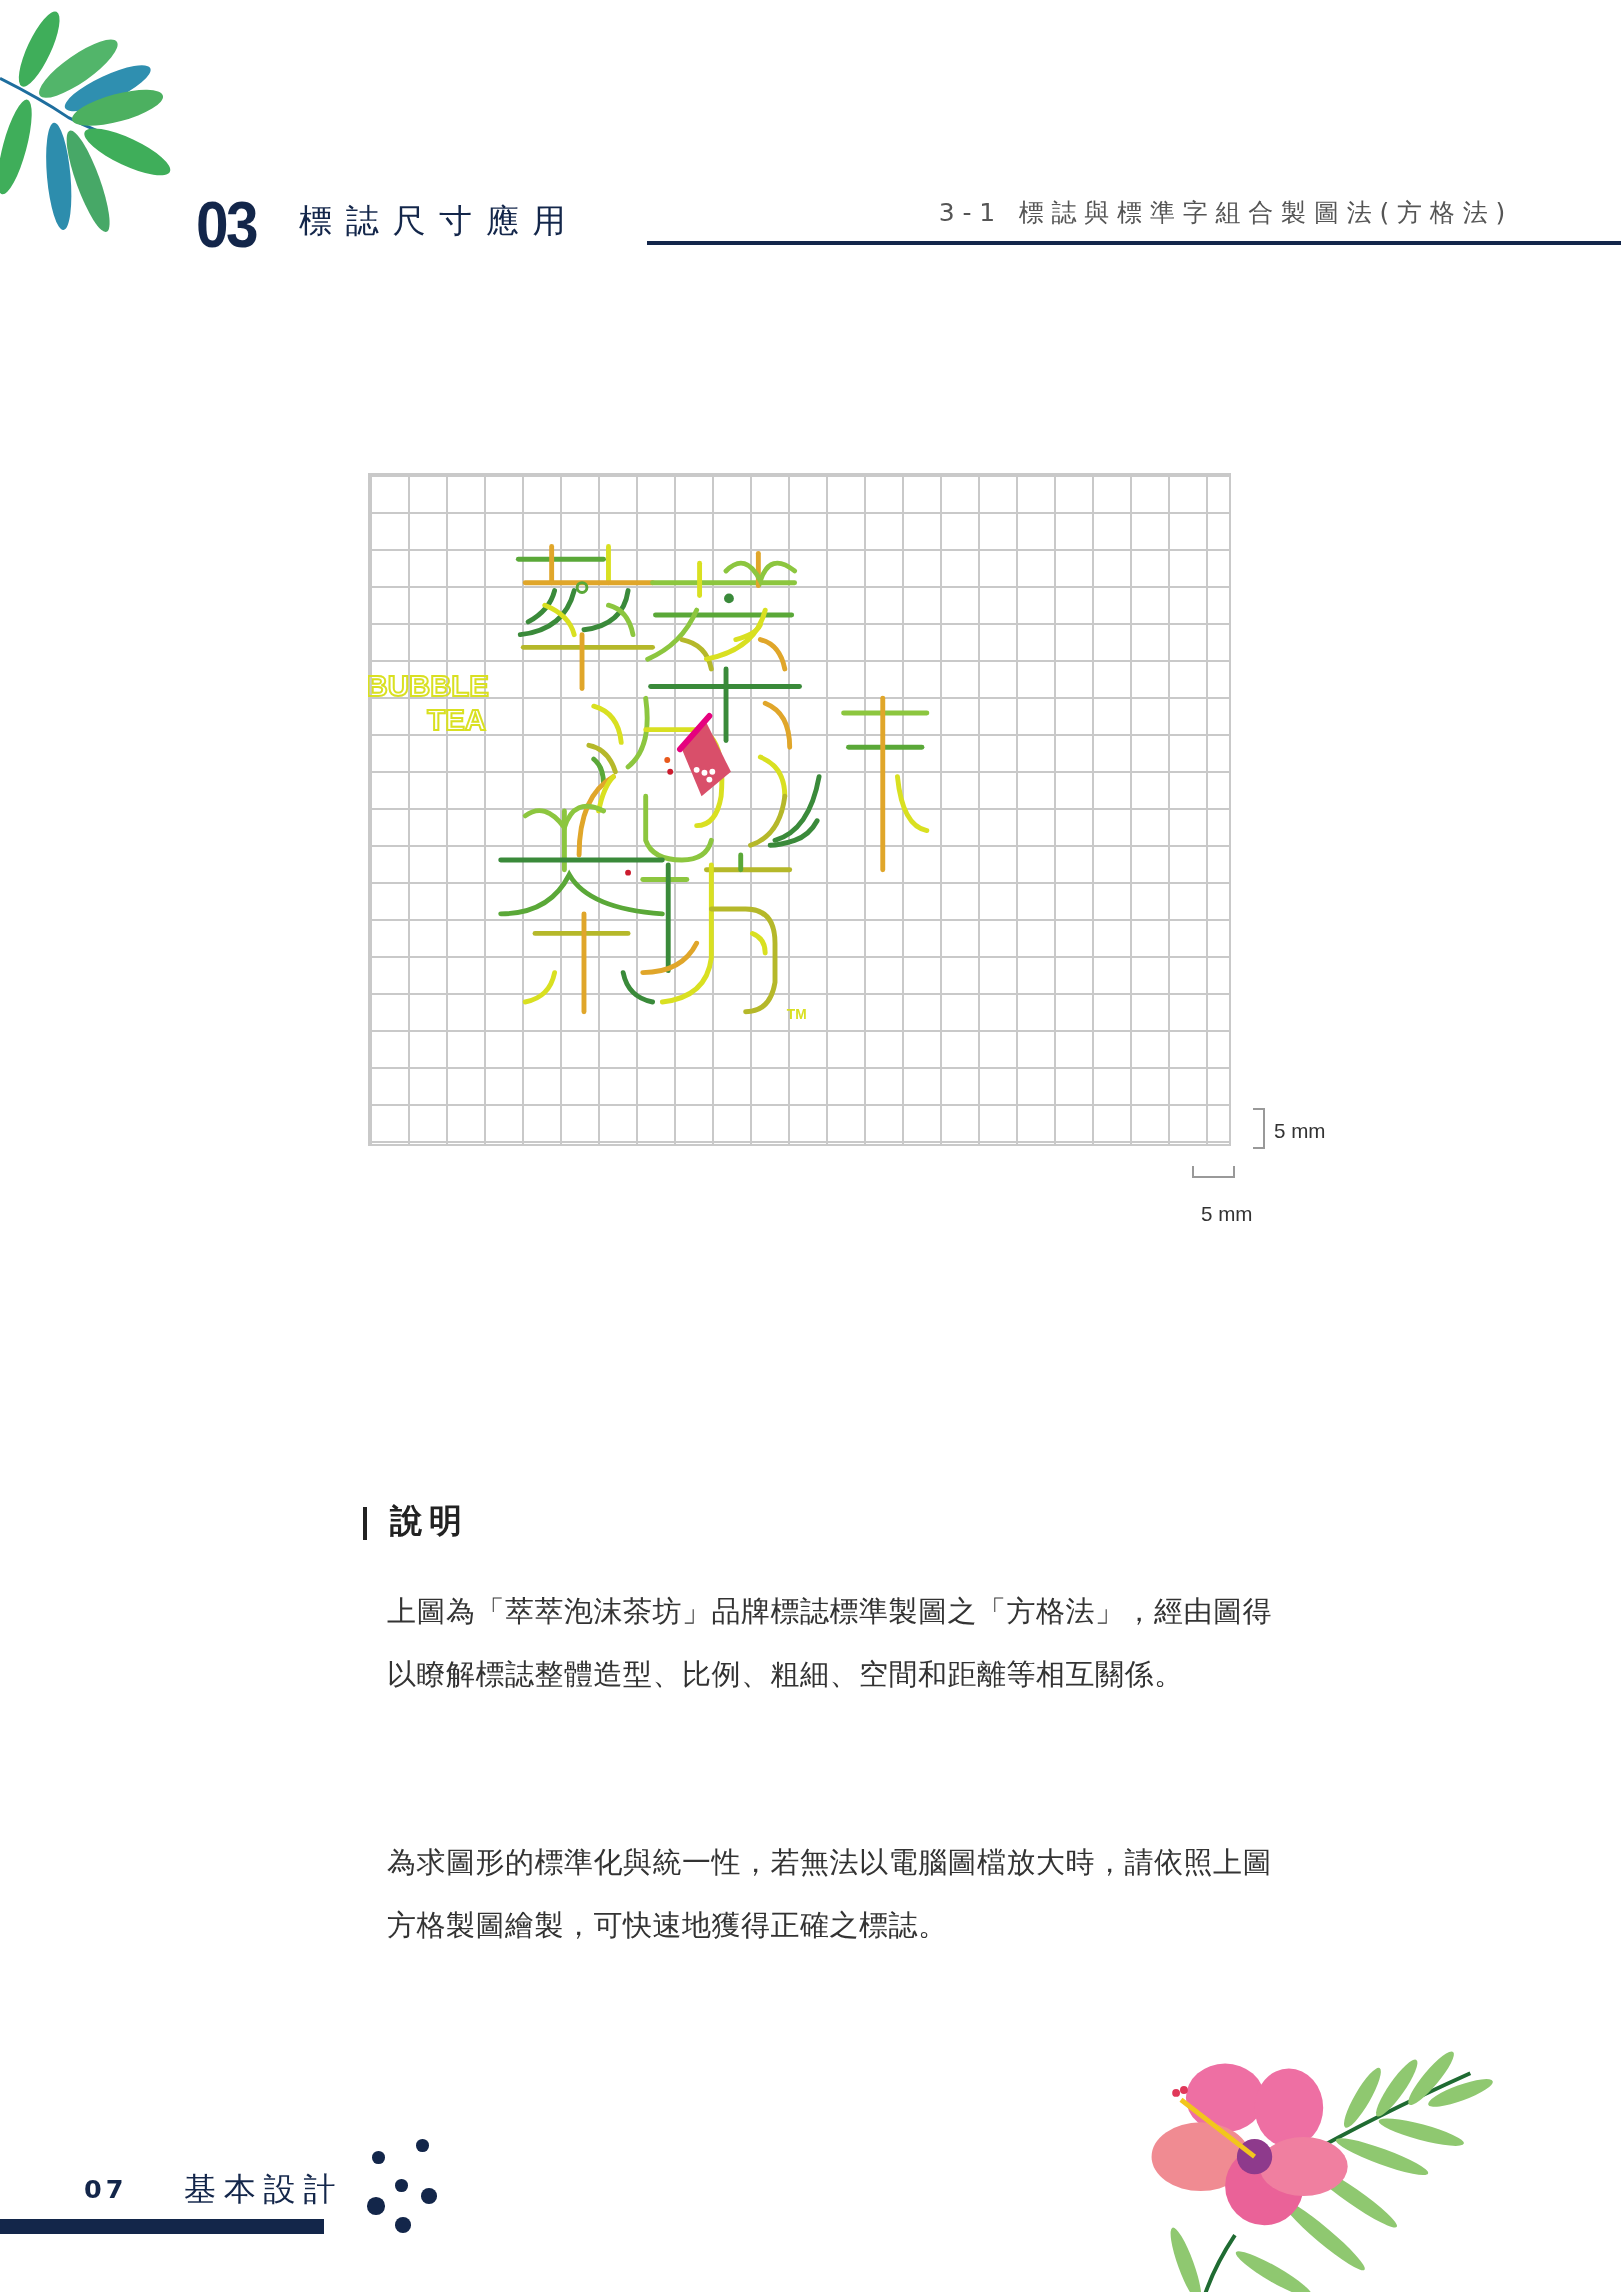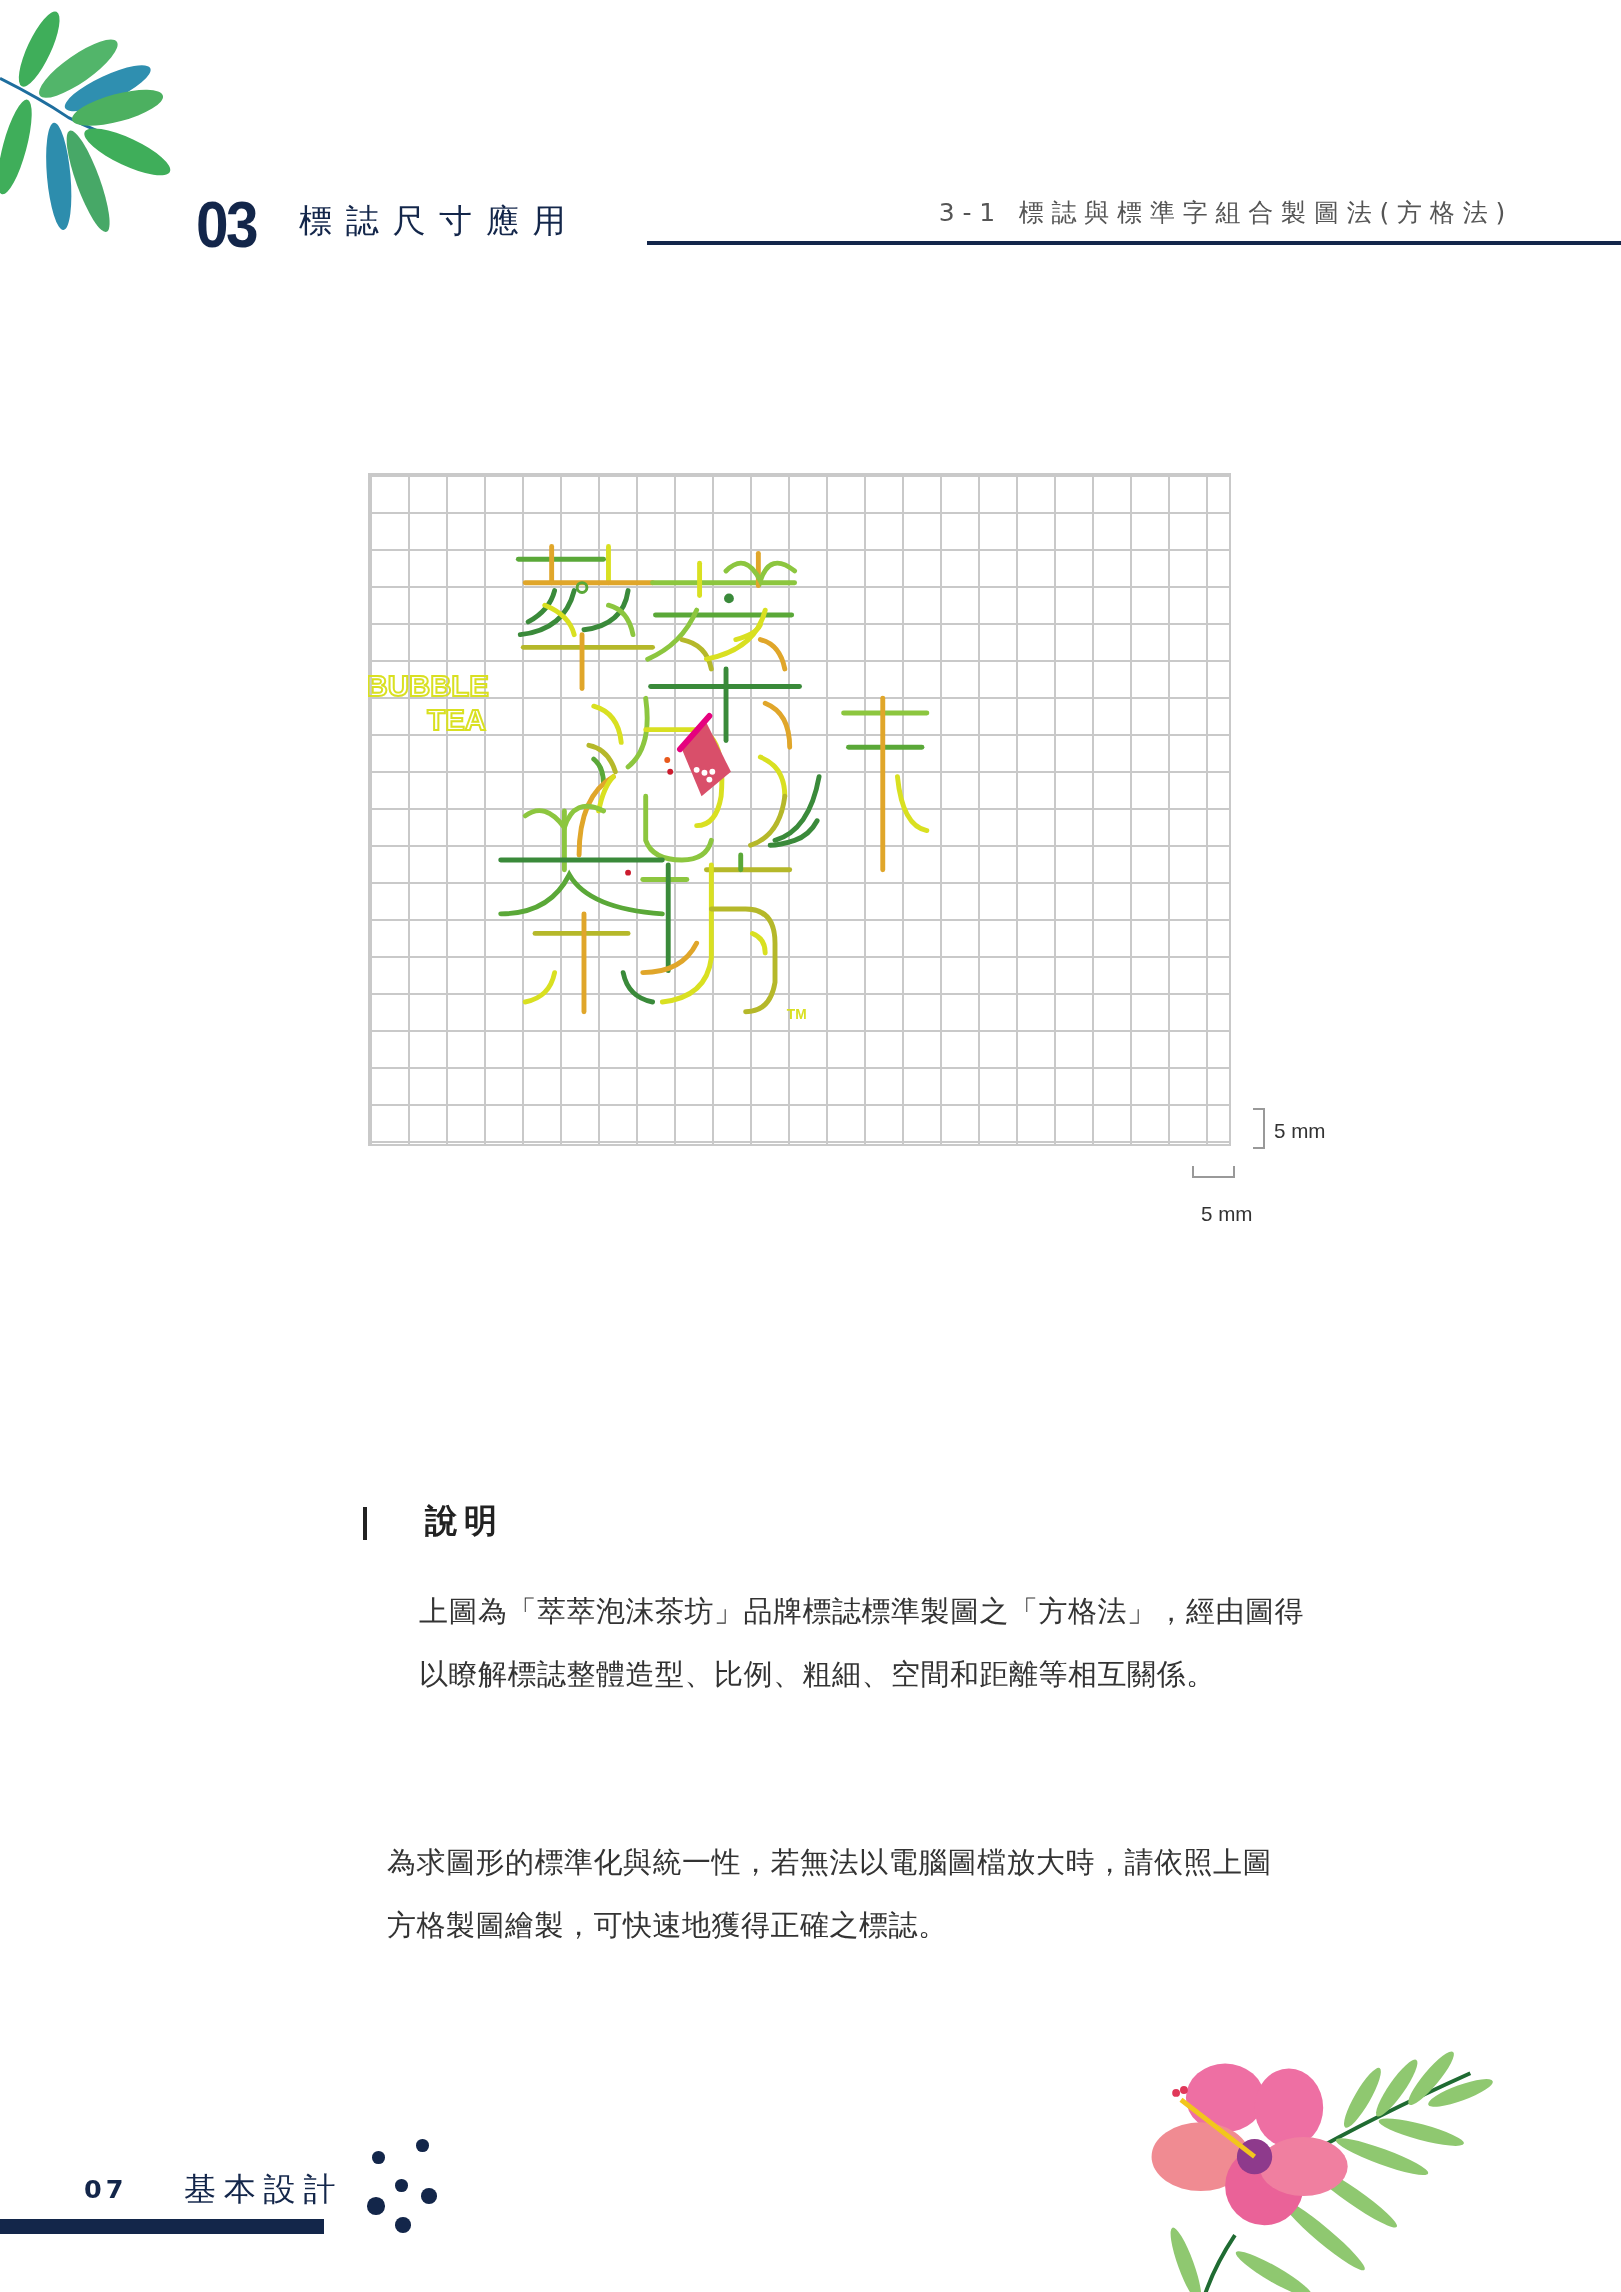--- a/index.html
+++ b/index.html
@@ -10,23 +10,23 @@
   .section-title{right:108px;top:200px;font-size:25px;color:#555;letter-spacing:7.8px;line-height:1;}
   .header-rule{left:647px;top:241px;width:974px;height:3.9px;background:#13264a;}
   .grid{left:368px;top:473px;width:863px;height:673px;border:2px solid #c9c9c9;box-sizing:border-box;
     background-image:linear-gradient(to right,#c9c9c9 2px,transparent 2px),linear-gradient(to bottom,#c9c9c9 2px,transparent 2px);
     background-size:38px 37px;}
   .dim-v{left:1253px;top:1108px;width:9.8px;height:37px;border:2.9px solid #999;border-left:none;}
   .dim-v-label{left:1274px;top:1119px;font-family:"Liberation Sans",sans-serif;font-size:20.6px;color:#333;}
   .dim-h{left:1192px;top:1166px;width:39px;height:9.8px;border:2.9px solid #999;border-top:none;}
   .dim-h-label{left:1201px;top:1202px;font-family:"Liberation Sans",sans-serif;font-size:20.6px;color:#333;}
   .desc-bar{left:363px;top:1507px;width:3.9px;height:33px;background:#222;}
-  .desc-heading{left:390px;top:1504px;font-size:33px;color:#222;letter-spacing:5.9px;font-weight:bold;line-height:1;margin-left:35px;}
+  .desc-heading{left:390px;top:1504px;font-size:33px;color:#222;letter-spacing:5.9px;font-weight:bold;line-height:1;}
   .para{left:387px;width:902px;font-size:29px;line-height:63px;color:#333;letter-spacing:0.5px;}
-  .para1{top:1580px;margin-left:32px;}
+  .para1{top:1580px;}
   .para2{top:1831px;}
   .footer-num{left:84px;top:2174px;font-family:"DejaVu Sans",sans-serif;font-weight:bold;font-size:25.5px;color:#13264a;letter-spacing:3.9px;}
   .footer-title{left:184px;top:2168px;font-size:32px;color:#13264a;letter-spacing:7.8px;}
   .footer-bar{left:0;top:2219px;width:324px;height:14.7px;background:#13264a;}
   .dot{position:absolute;border-radius:50%;background:#13264a;}
 </style>
 </head>
 <body>
 
 <svg class="abs" style="left:0;top:0" width="235" height="245" viewBox="0 0 240 250">

